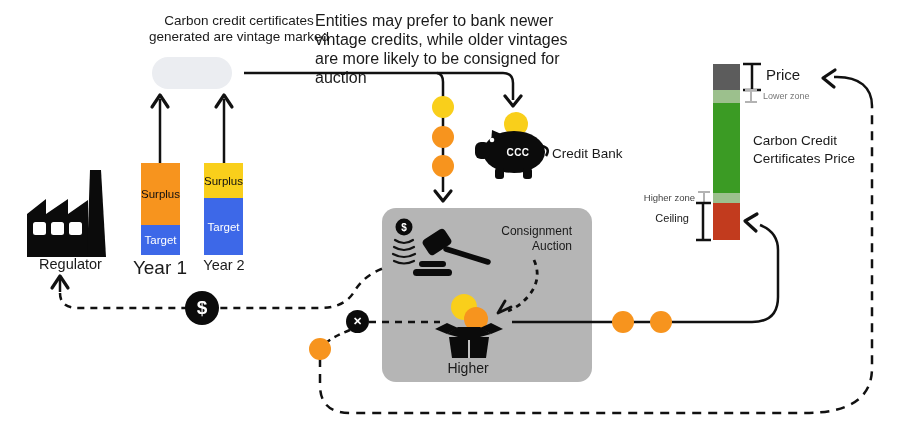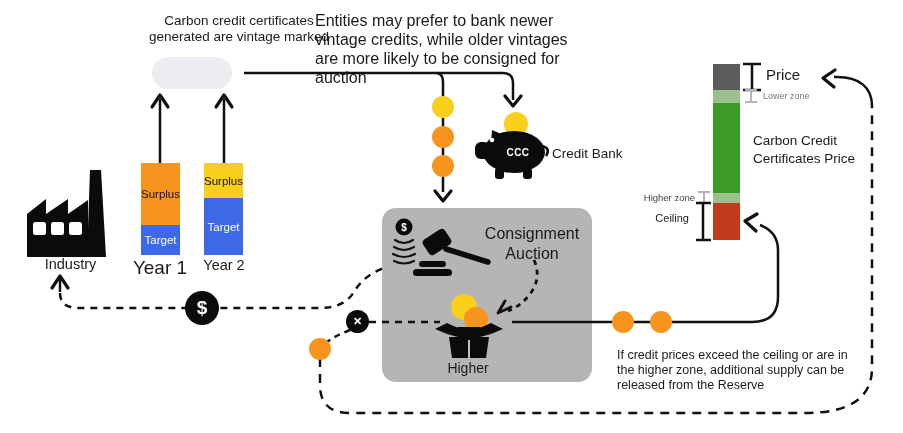--- a/index.html
+++ b/index.html
@@ -160,36 +160,35 @@
       <path d="M698,192 H710 M704,192 V203 M698,203 H710" stroke="#b3b3b3" stroke-width="2"></path>
       <path d="M696,203 H711 M703,203 V240 M696,240 H711" stroke="#111" stroke-width="2.5"></path>
     </g>
   </svg>
 
 
   <div class="txt center z3" style="left:102px;top:13px;width:190px;font-size:13.5px;margin-left:42px;">Carbon credit certificates generated are vintage marked</div>
 
   <div class="txt z3" style="left:315px;top:12px;width:262px;font-size:16px;">Entities may prefer to bank newer vintage credits, while older vintages are more likely to be consigned for auction</div>
 
-  <div class="txt center z3" style="left:28px;top:256px;width:85px;font-size:14.5px;">Industry</div>
+  <div class="txt center z3" style="left:28px;top:256px;width:85px;font-size:14.5px;">Regulator</div>
 
   <div class="txt center z3" style="left:130px;top:257px;width:60px;font-size:19px;">Year 1</div>
   <div class="txt center z3" style="left:194px;top:257px;width:60px;font-size:14.5px;">Year 2</div>
 
   <div class="txt z3" style="left:552px;top:146px;width:90px;font-size:13.5px;">Credit Bank</div>
 
 
-  <div class="txt center z3" style="left:482px;top:224px;width:100px;font-size:16px;line-height:1.25;">Consignment Auction</div>
+  <div class="txt center z3" style="left:472px;top:224px;width:100px;font-size:12px;line-height:1.25;text-align:right;">Consignment Auction</div>
 
   <div class="txt center z3" style="left:428px;top:360px;width:80px;font-size:14px;">Higher</div>
 
   <div class="txt z3" style="left:766px;top:66px;font-size:15px;">Price</div>
   <div class="txt z3" style="left:763px;top:91px;font-size:9px;color:#777;text-align:center;">Lower zone</div>
   <div class="txt z3" style="left:753px;top:132px;width:118px;font-size:13.5px;line-height:1.3;">Carbon Credit Certificates Price</div>
   <div class="txt right z3" style="left:625px;top:192px;width:70px;font-size:9.5px;color:#444;">Higher zone</div>
   <div class="txt right z3" style="left:619px;top:212px;width:70px;font-size:11px;">Ceiling</div>
 
-  <div class="txt z3" style="left:617px;top:348px;width:242px;font-size:12.5px;">If credit prices exceed the ceiling or are in the higher zone, additional supply can be released from the Reserve</div>
 
   <div class="badge z3" style="left:185px;top:291px;width:34px;height:34px;font-size:19px;">$</div>
   <div class="badge z3" style="left:346px;top:310px;width:23px;height:23px;font-size:11px;">✕</div>
 
 </div>
 
 </body></html>

